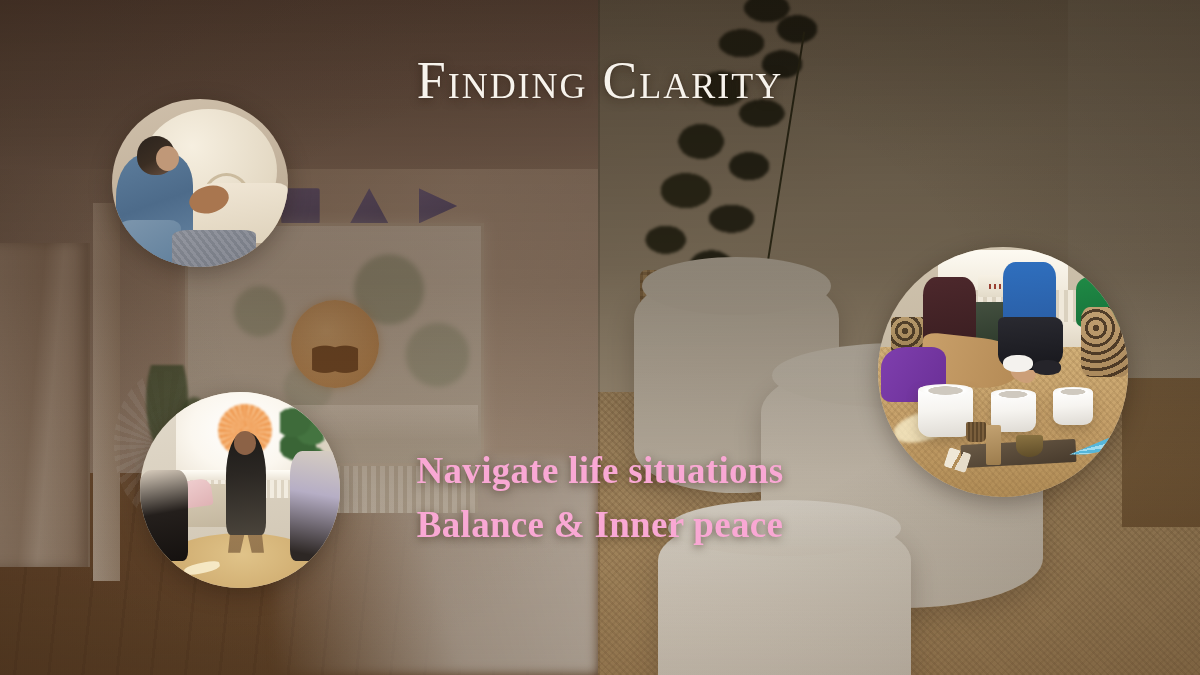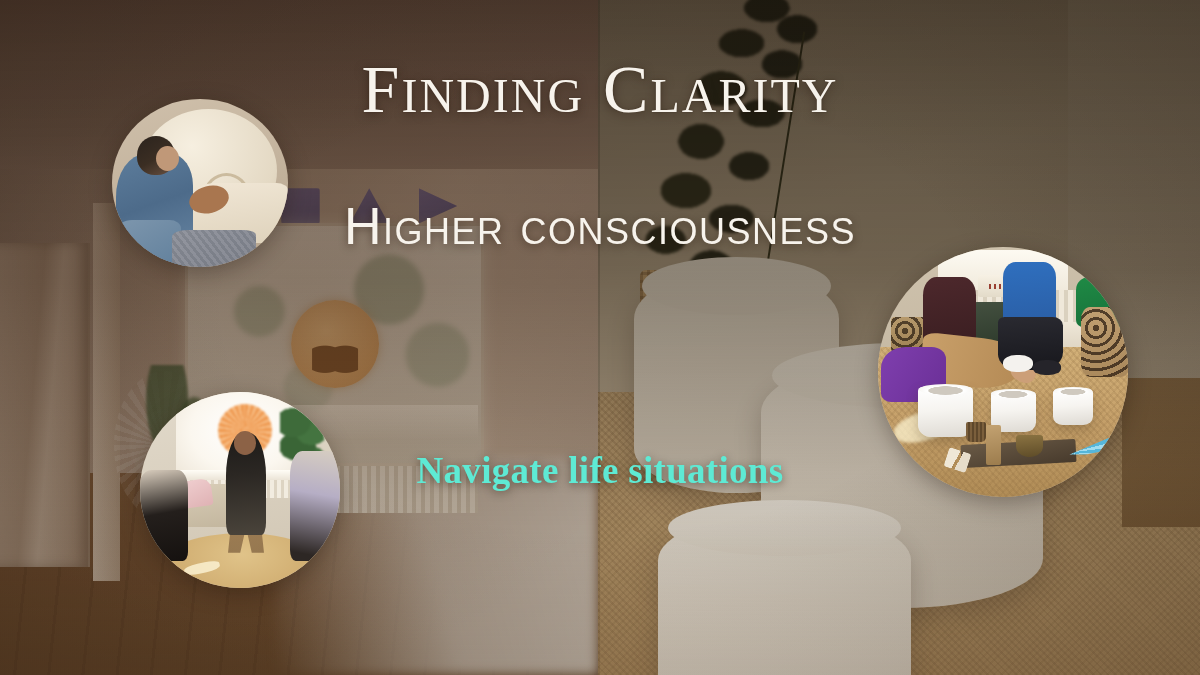--- a/index.html
+++ b/index.html
@@ -487,21 +487,21 @@
   }
 
   
   .text-layer { position:absolute; inset:0; }
 
   .title {
     position:absolute; left:0; right:0; top:54px;
     text-align:center;
     font-family:"Liberation Serif", "DejaVu Serif", serif;
     font-variant:small-caps;
-    font-size:68px; line-height:1.04;
+    font-size:52px; line-height:1.04;
     letter-spacing:2px;
     color:#f7f3ec;
     text-shadow:0 2px 10px rgba(40,24,12,.55), 0 0 2px rgba(40,24,12,.35);
     white-space:nowrap;
   }
   .subline-1, .subline-2 {
     position:absolute; left:0; right:0; text-align:center;
     font-family:"Liberation Sans", "DejaVu Sans", sans-serif;
     font-variant:small-caps;
     color:#f7f3ec;
@@ -509,21 +509,21 @@
     white-space:nowrap;
   }
   .subline-1 { top:142px; font-size:46px; letter-spacing:2.5px; }
   .subline-2 { top:196px; font-size:52px; letter-spacing:1.5px; }
 
   .bullets {
     position:absolute; left:0; right:0; top:444px;
     text-align:center;
     font-family:"Liberation Serif", "DejaVu Serif", serif;
     font-weight:bold;
-    color:#5eead4;
+    color:#f9a8d4;
     text-shadow:0 2px 9px rgba(45,28,14,.58);
   }
   .bullets .b {
     display:block;
     font-size:37px; line-height:1.45;
     letter-spacing:.3px;
     white-space:nowrap;
   }
 </style>
 </head>
@@ -639,20 +639,20 @@
       <div class="i3-basket"></div>
       <div class="i3-palo"></div>
       <div class="i3-brassbowl"></div>
       <div class="i3-sticks"></div>
       <div class="i3-fan"></div>
     </div>
   </div>
 
   <div class="text-layer">
     <div class="title">Finding Clarity</div>
-    <div class="subline-2">Higher consciousness</div>
 
     <div class="bullets">
       <span class="b">Navigate life situations</span>
+      <span class="b">Balance &amp; Inner peace</span>
     </div>
   </div>
 
 </div>
 
 </body></html>

